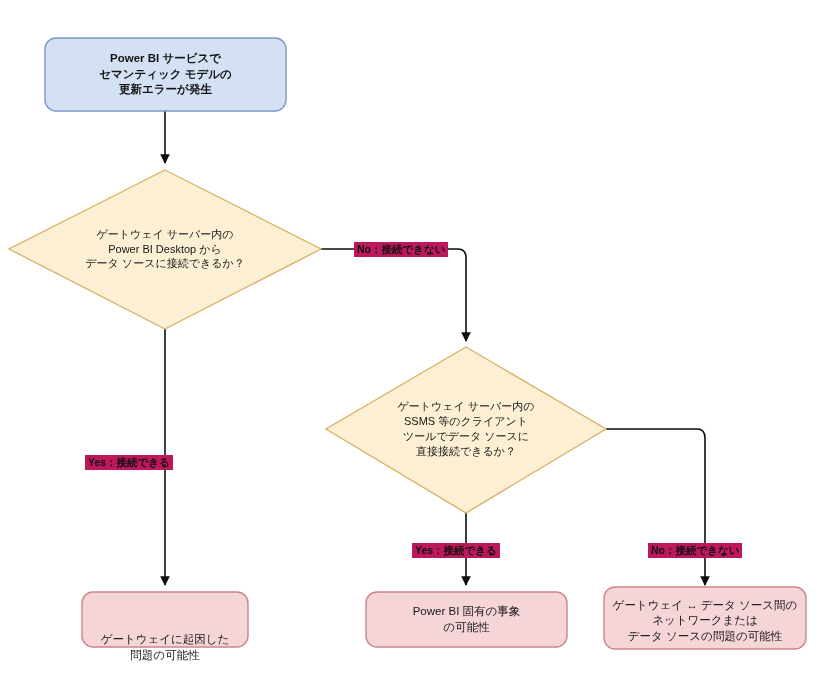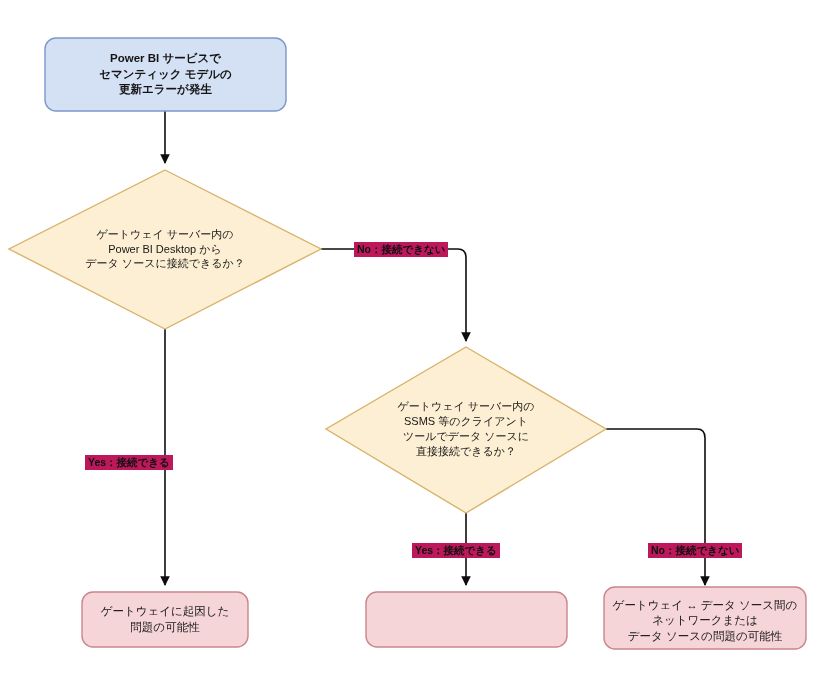--- a/index.html
+++ b/index.html
@@ -118,23 +118,25 @@
 
   <div class="node-label label-decision" style="left:40px; top:215px; width:250px; height:68px;">ゲートウェイ サーバー内の
 Power BI Desktop から
 データ ソースに接続できるか？</div>
 
   <div class="node-label label-decision" style="left:356px; top:390px; width:220px; height:78px;">ゲートウェイ サーバー内の
 SSMS 等のクライアント
 ツールでデータ ソースに
 直接接続できるか？</div>
 
-  <div class="node-label label-result" style="left:82px; top:592px; width:166px; height:55px;">ゲートウェイに起因した
+  <div class="node-label label-result" style="left:82px; top:620px; width:166px; height:55px;">ゲートウェイに起因した
 問題の可能性</div>
 
+  <div class="node-label label-result" style="left:366px; top:592px; width:201px; height:55px;">Power BI 固有の事象
+の可能性</div>
 
   <div class="node-label label-result" style="left:602px; top:587px; width:206px; height:68px;">ゲートウェイ ↔ データ ソース間の
 ネットワークまたは
 データ ソースの問題の可能性</div>
 
   <div class="edge-label" style="left:354px; top:242px;">No：接続できない</div>
 
   <div class="edge-label" style="left:85px; top:455px;">Yes：接続できる</div>
 
   <div class="edge-label" style="left:412px; top:543px;">Yes：接続できる</div>

